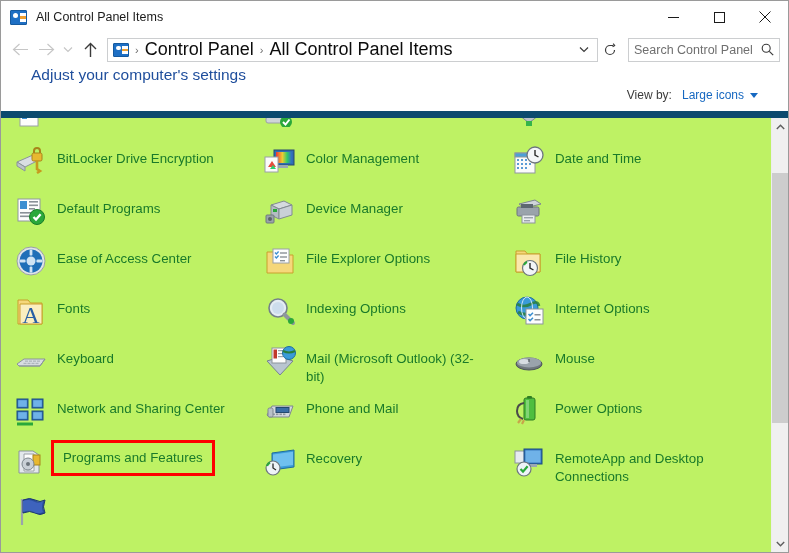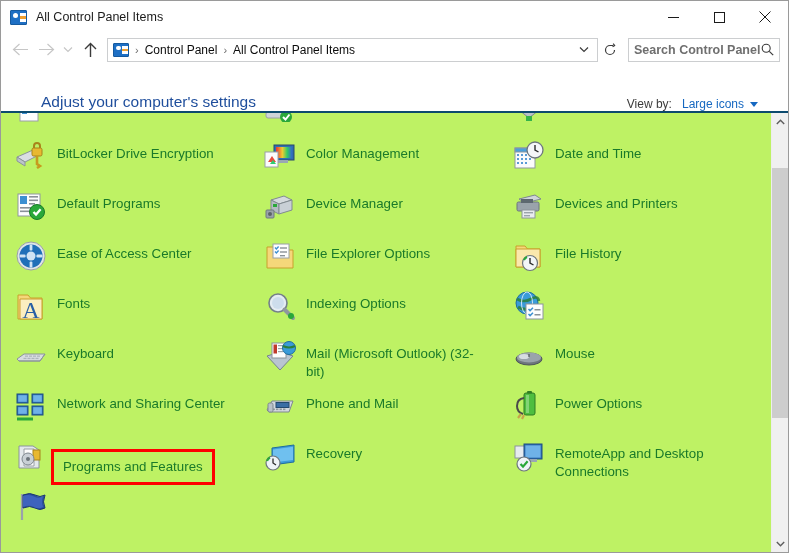--- a/index.html
+++ b/index.html
@@ -83,48 +83,48 @@
   .crumb-icon::before {
     content: ""; position: absolute; left: 2px; top: 2px;
     width: 4.5px; height: 4.5px; border-radius: 50%; background: #fff;
   }
   .crumb-icon::after {
     content: ""; position: absolute; left: 8px; top: 2px;
     width: 5.5px; height: 8px;
     background: linear-gradient(#fff 0 33%, #f0a030 33% 66%, #fff 66% 100%);
   }
   .sep { color: #6b6b6b; font-size: 11px; margin: 0 6px; }
-  .crumb-text { font-size: 12px; color: #0c0c0c; white-space: nowrap; }
+  .crumb-text { font-size: 18px; color: #0c0c0c; white-space: nowrap; }
   .chev-dd {
     margin-left: auto; width: 20px; height: 22px;
     display: flex; align-items: center; justify-content: center;
     color: #3b3b3b; flex: 0 0 20px;
   }
   .refresh {
     width: 24px; height: 22px; flex: 0 0 24px;
     display: flex; align-items: center; justify-content: center;
     color: #3b3b3b;
   }
   .searchbox {
     width: 152px; height: 24px; flex: 0 0 152px;
     margin-left: 6px;
     border: 1px solid #ccced0; background: #ffffff;
-    display: flex; align-items: center; padding: 0 5px; font-weight: bold;
+    display: flex; align-items: center; padding: 0 5px;
   }
   .search-ph {
     font-size: 12.5px; color: #6f6f6f; flex: 1 1 auto;
     white-space: nowrap; overflow: hidden;
   }
   .search-icon { color: #3b3b3b; display: flex; align-items: center; }
 
   
   .heading-row {
     flex: 0 0 45px; height: 45px;
-    display: flex; align-items: flex-end;
-    padding: 0 16px 0 40px;
+    display: flex; align-items: flex-start;
+    padding: 0 16px 0 30px;
     background: #ffffff;
   }
   .page-title { font-size: 15.5px; color: #1f4e9c; white-space: nowrap; }
   .viewby {
     margin-left: auto; display: flex; align-items: baseline; gap: 10px;
     padding-right: 14px;
   }
   .viewby-label { font-size: 12px; color: #3b3b3b; margin-top: 22px; }
   .viewby-value {
     font-size: 12px; color: #1668c1; display: inline-flex;
@@ -133,21 +133,21 @@
   .tri-down {
     width: 0; height: 0; display: inline-block;
     border-left: 4px solid transparent; border-right: 4px solid transparent;
     border-top: 5px solid #1668c1;
   }
 
   
   .content-wrap {
     flex: 1 1 auto; position: relative;
     display: flex; overflow: hidden;
-    border-top: 2px solid #0c4a6e;
+    border-top: 7px solid #0c4a6e;
     justify-content: space-between;
   }
   .items-area {
     flex: 1 1 auto; position: relative;
     overflow: hidden;
     padding-left: 14px;
   }
   .grid {
     position: absolute; left: 14px; top: -29px;
     width: 742px;
@@ -168,21 +168,21 @@
   .item-label {
     font-size: 13.3px; line-height: 18px;
     color: #1a7a2a;
     padding-top: 5px;
     max-width: 185px;
   }
   .item.boxed .item-label {
     outline: 3px solid #ff0000;
     outline-offset: 3px;
     padding: 3px 6px 4px 6px;
-    margin-top: 15px;
+    margin-top: 1px;
     line-height: 17px;
   }
 
   
   .scrollbar {
     flex: 0 0 17px; width: 17px;
     background: #f0f0f0;
     border-left: 1px solid #ededed;
     position: relative;
   }
@@ -394,21 +394,20 @@
           </div>
           <div class="item">
             <div class="item-icon"><svg viewBox="0 0 32 32" width="32" height="32">
     <path d="M6 9 L22 5 L28 9 L12 13 Z" fill="#cfd5da" stroke="#7e878f"></path>
     <rect x="4" y="12" width="22" height="9" rx="1.5" fill="#9aa3ab" stroke="#6d767d"></rect>
     <rect x="8" y="9" width="12" height="4" fill="#5d6870"></rect>
     <rect x="9" y="20" width="13" height="8" fill="#e9ecef" stroke="#8b949b"></rect>
     <rect x="11" y="22" width="9" height="1.4" fill="#9aa3ab"></rect>
     <rect x="11" y="25" width="6" height="1.4" fill="#9aa3ab"></rect>
   </svg></div>
-            <div class="item-label">Devices and Printers</div>
           </div>
           <div class="item">
             <div class="item-icon"><svg viewBox="0 0 32 32" width="32" height="32">
     <circle cx="16" cy="16" r="14" fill="#dfe4e8" stroke="#9aa0a6"></circle>
     <circle cx="16" cy="16" r="11.5" fill="#1f6fb8"></circle>
     <circle cx="16" cy="16" r="4.5" fill="#cfe3f4"></circle>
     <g fill="#cfe3f4">
       <rect x="14.6" y="4.6" width="2.8" height="6" rx="1.2"></rect>
       <rect x="14.6" y="21.4" width="2.8" height="6" rx="1.2"></rect>
       <rect x="4.6" y="14.6" width="6" height="2.8" rx="1.2"></rect>
@@ -469,20 +468,21 @@
     <rect x="13" y="14" width="17" height="15" fill="#fdfdfd" stroke="#8b949b"></rect>
     <g stroke="#3d8fd1" stroke-width="1.5" fill="none">
                   <path d="M15.5 19 l1.6 1.6 L20 17.8"></path>
                   <path d="M15.5 24 l1.6 1.6 L20 22.8"></path>
                 </g>
     <g fill="#8a9198">
                   <rect x="21.5" y="19" width="6" height="1.5"></rect>
                   <rect x="21.5" y="24" width="6" height="1.5"></rect>
                 </g>
   </svg></div>
+            <div class="item-label">Internet Options</div>
           </div>
           <div class="item">
             <div class="item-icon"><svg viewBox="0 0 32 32" width="32" height="32">
     <path d="M2 19 L9 14 H30 L25 21 H4 Z" fill="#d8dde1" stroke="#8b949b"></path>
     <path d="M2 19 L4 21 H25 L30 14" fill="none" stroke="#8b949b"></path>
     <g fill="#aeb6bd">
                   <rect x="10" y="15.5" width="3" height="1.3"></rect>
                   <rect x="14" y="15.5" width="3" height="1.3"></rect>
                   <rect x="18" y="15.5" width="3" height="1.3"></rect>
                   <rect x="22" y="15.5" width="3" height="1.3"></rect>

